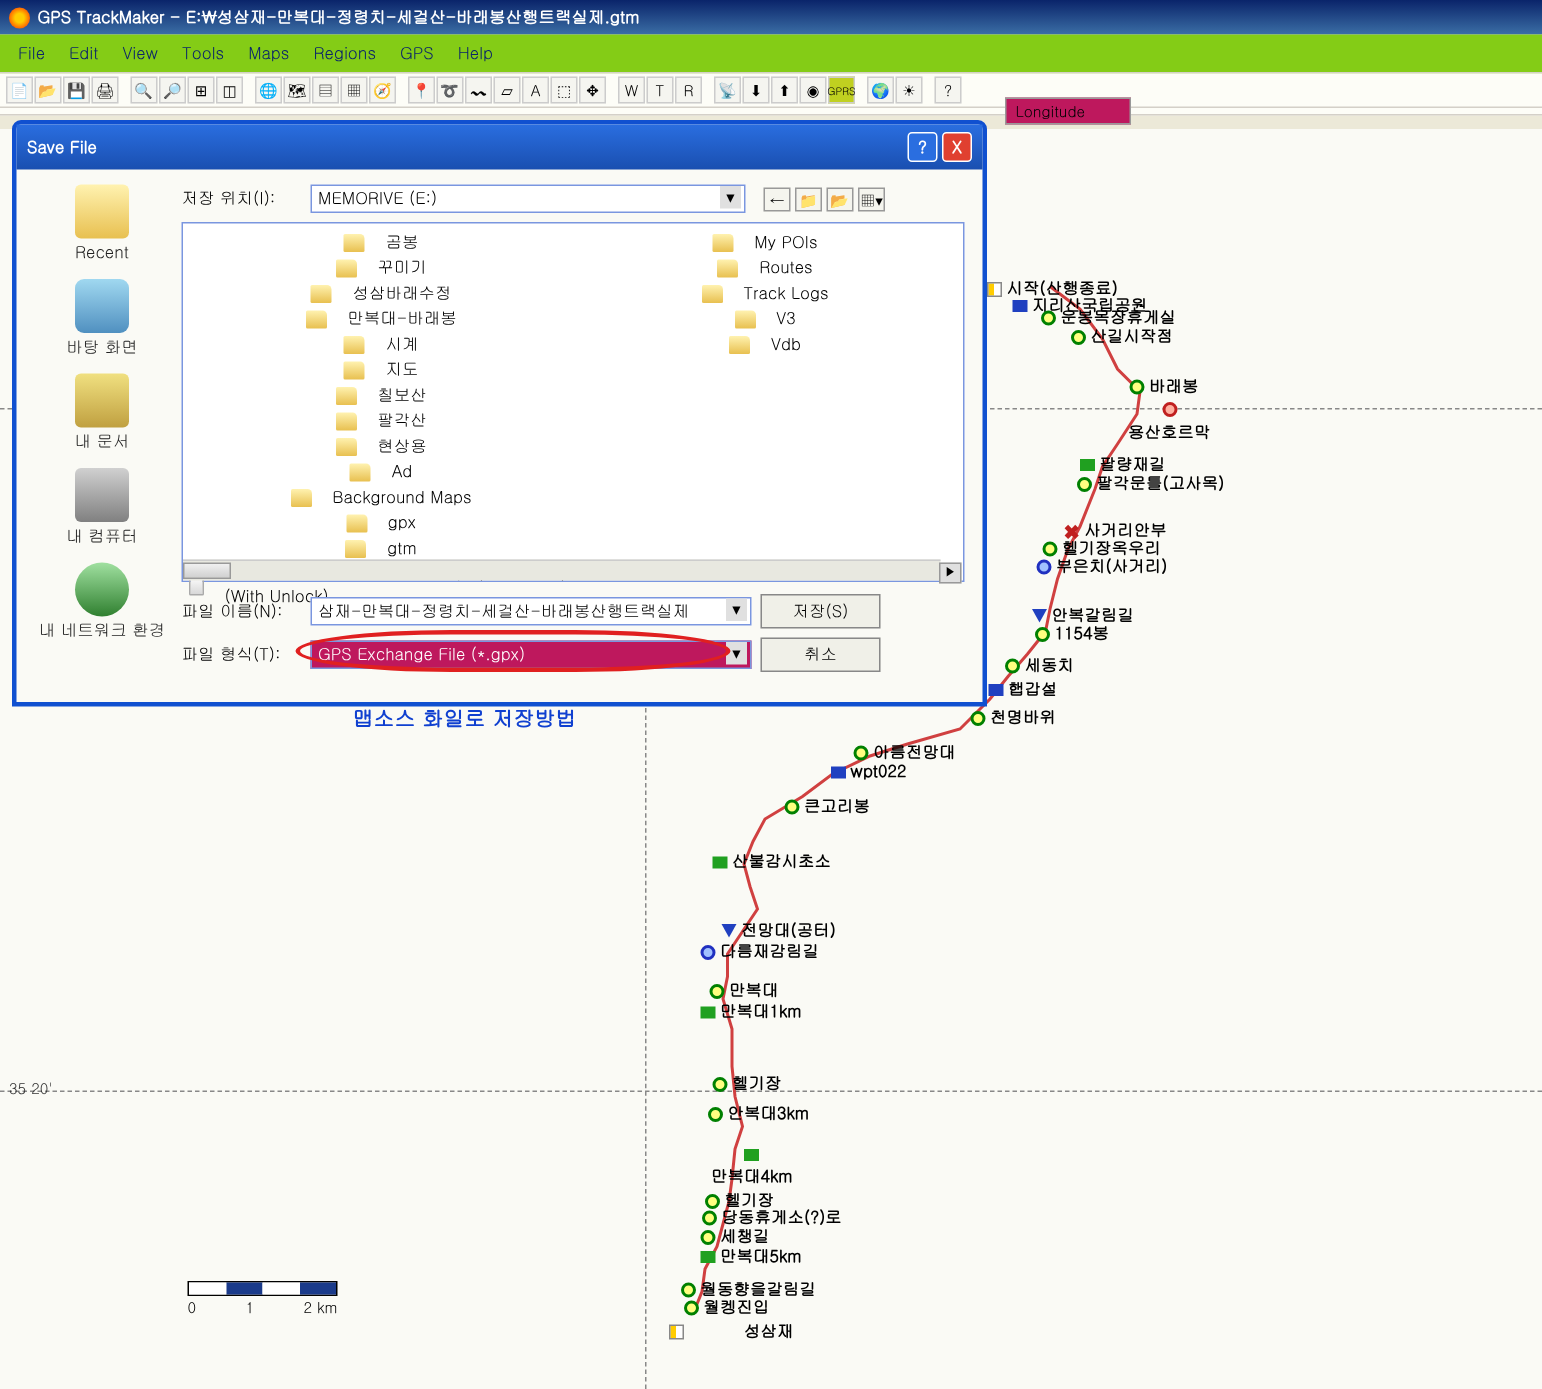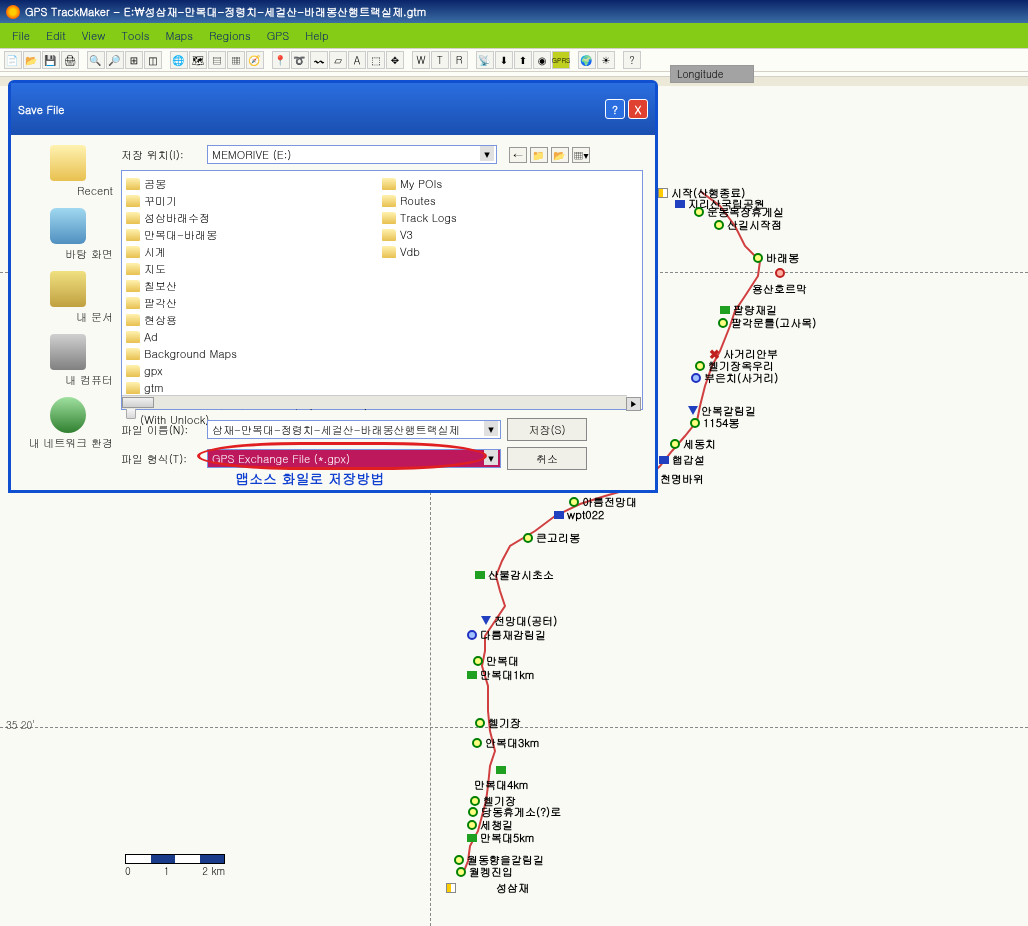--- a/index.html
+++ b/index.html
@@ -63,21 +63,21 @@
   gap: 10px;
   align-items: center;
   position: relative;
 }
 .lon-box {
   position: absolute;
   left: 670px;
   border: 1px solid #999;
   padding: 1px 30px 1px 6px;
   font-size: 10px;
-  background: #a3a3a3;
+  background: #be185d;
 }
 .map-area {
   position: absolute;
   top: 86px;
   left: 0;
   width: 1028px;
   height: 840px;
   background: #fafaf5;
 }
 .gridline-v { position: absolute; top: 0; bottom: 0; border-left: 1px dashed #888; }
@@ -88,21 +88,21 @@
   left: 8px; top: 80px;
   width: 650px;
   border: 3px solid #1050d0;
   border-radius: 6px 6px 0 0;
   background: #fafaf5;
   z-index: 100;
 }
 .save-titlebar {
   background: linear-gradient(#2a6ee0, #1a4fb0);
   color: white;
-  padding: 16px 7px;
+  padding: 5px 7px;
   font-weight: bold;
   display: flex;
   align-items: center;
   justify-content: space-between;
 }
 .save-titlebar .winbtns { display: flex; gap: 3px; }
 .winbtn {
   width: 20px; height: 20px;
   border: 1px solid #fff;
   border-radius: 3px;
@@ -128,21 +128,21 @@
 .place-icon {
   width: 36px; height: 36px;
   margin: 0 auto 2px auto;
   border-radius: 4px;
 }
 .place-icon.folder { background: linear-gradient(#fff2b0, #e8c050); }
 .place-icon.desktop { background: linear-gradient(#a0d8f0, #5090c0); border-radius: 6px; }
 .place-icon.docs { background: linear-gradient(#f0e080, #c0a040); position: relative; }
 .place-icon.computer { background: linear-gradient(#d0d0d0, #808080); border-radius: 4px; }
 .place-icon.network { background: linear-gradient(#a0e0a0, #308030); border-radius: 50%; }
-.place-label { font-size: 11px; color: #222; text-align: right; }
+.place-label { font-size: 11px; color: #222; }
 .save-main { flex: 1; }
 .save-row {
   display: flex;
   align-items: center;
   margin-bottom: 6px;
   gap: 6px;
 }
 .save-row label { width: 80px; }
 .combo {
   border: 1px solid #7a96df;
@@ -167,23 +167,24 @@
   height: 240px;
   padding: 4px;
   position: relative;
   margin-bottom: 8px;
 }
 .file-cols { display: flex; }
 .file-col { width: 50%; }
 .file-item {
   display: flex;
   align-items: center;
-  gap: 4px;
+  gap: 14px;
   padding: 1px 0;
   font-size: 11px;
+  justify-content: center;
 }
 .fi-icon {
   width: 14px; height: 12px;
   background: linear-gradient(#fff2b0, #e8c050);
   border-radius: 1px 3px 1px 1px;
 }
 .fi-icon.file {
   background: linear-gradient(#fff, #d8d8d8);
   border: 1px solid #aaa;
   width: 12px; height: 14px;

